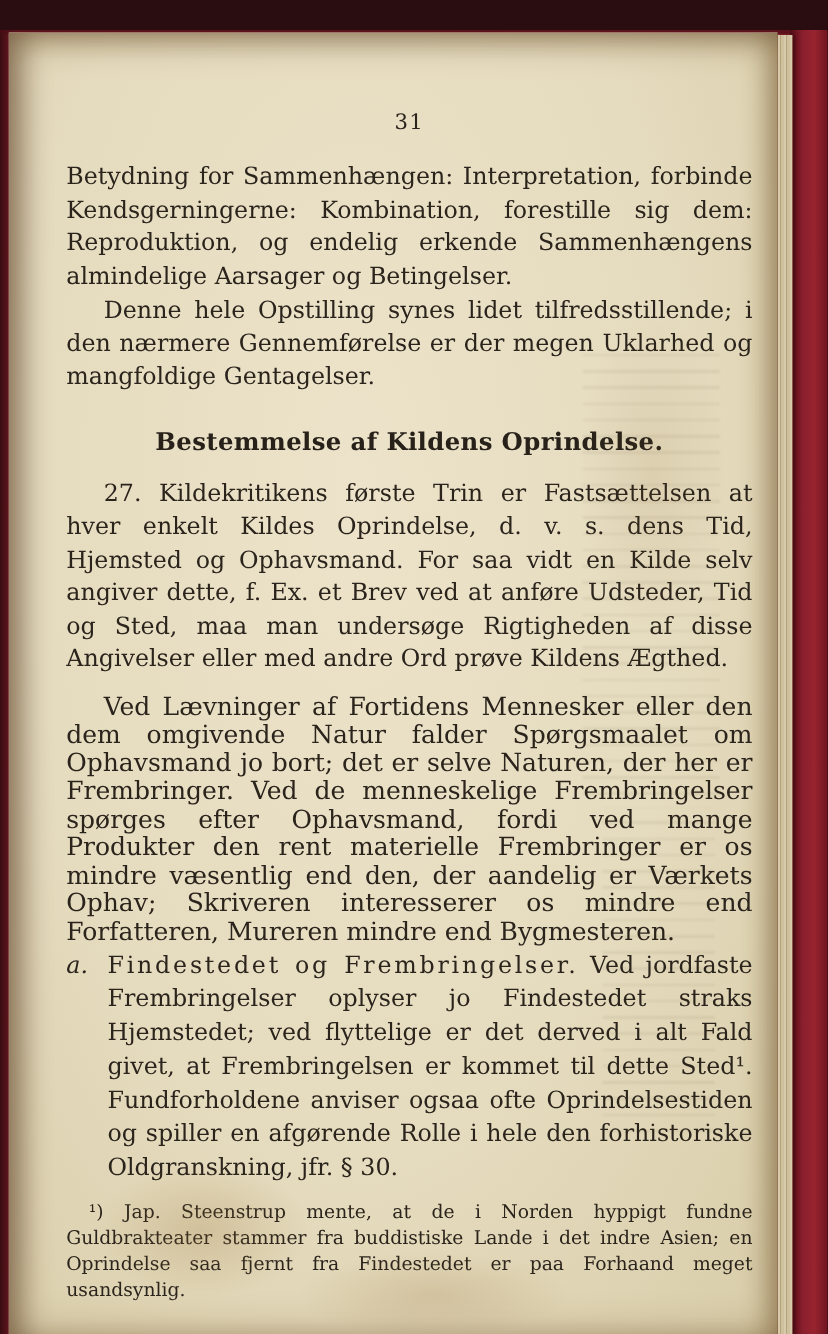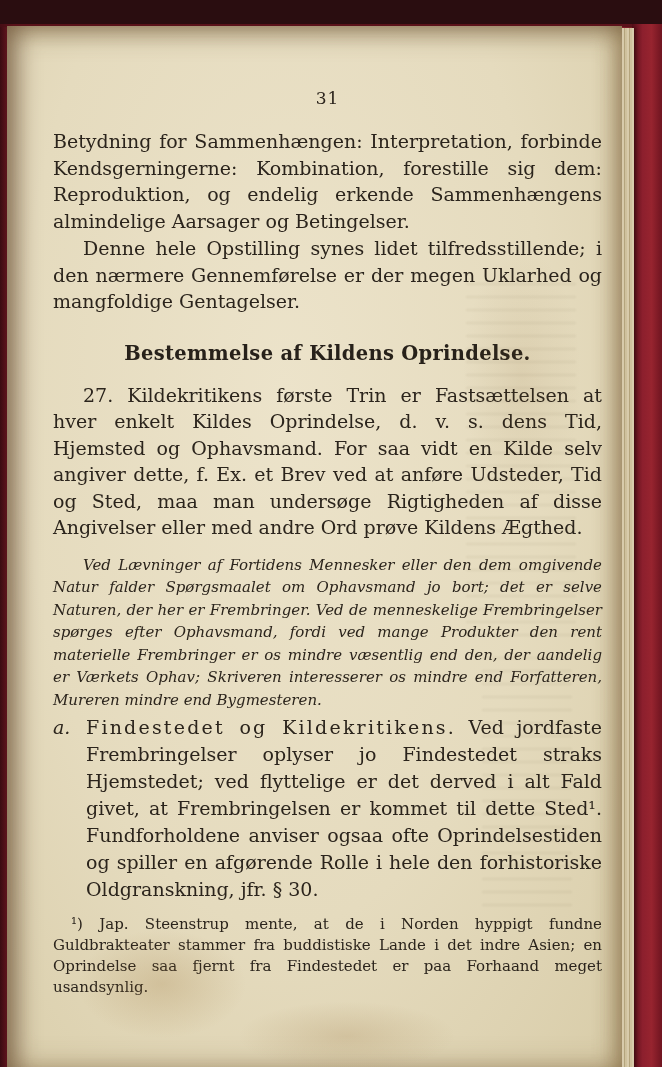--- a/index.html
+++ b/index.html
@@ -78,23 +78,22 @@
   .indent{text-indent:30px;}
   .heading{
     margin:27px 0 17px 0;
     text-align:center;
     font-weight:bold;
     font-size:19.5px;
     letter-spacing:.3px;
     color:#27211a;
   }
   .small{
-    font-size:15px;line-height:22.5px;
+    font-size:20px;line-height:22.5px;
     margin-top:13px;
-    font-style:italic;
   }
   .after-small{margin-top:13px;}
   .item{
     display:flex;
     margin-top:3px;
   }
   .item .marker{
     flex:none;width:33px;
     font-style:italic;
     font-size:19px;line-height:27px;
@@ -137,19 +136,19 @@
 
     <h2 class="heading">Bestemmelse af Kildens Oprindelse.</h2>
 
     <p class="body indent">27. Kildekritikens første Trin er Fastsættelsen at hver enkelt Kildes Oprindelse, d. v. s. dens Tid, Hjemsted og Ophavsmand.  For saa vidt en Kilde selv angiver dette, f. Ex. et Brev ved at anføre Udsteder, Tid og Sted, maa man undersøge Rigtigheden af disse Angivelser eller med andre Ord prøve Kildens Ægthed.</p>
 
     <p class="body small indent">Ved Lævninger af Fortidens Mennesker eller den dem omgivende Natur falder Spørgsmaalet om Ophavsmand jo bort; det er selve Naturen, der her er Frembringer.  Ved de menneskelige Frembringelser spørges efter Ophavsmand, fordi ved mange Produkter den rent materielle Frembringer er os mindre væsentlig end den, der aandelig er Værkets Ophav; Skriveren interesserer os mindre end Forfatteren, Mureren mindre end Bygmesteren.</p>
 
 
     <div class="item">
       <span class="marker">a.</span>
-      <p class="item-text"><span class="emphasis">Findestedet og Kildekritikens.</span>
+      <p class="item-text"><span class="emphasis">Findestedet og Frembringelser.</span>
         <span>Ved jordfaste Frembringelser oplyser jo Findestedet straks Hjemstedet; ved flyttelige er det derved i alt Fald givet, at Frembringelsen er kommet til dette Sted¹. Fundforholdene anviser ogsaa ofte Oprindelsestiden og spiller en afgørende Rolle i hele den forhistoriske Oldgranskning, jfr. § 30.</span></p>
     </div>
 
     <p class="footnote">¹) Jap. Steenstrup mente, at de i Norden hyppigt fundne Guldbrakteater stammer fra buddistiske Lande i det indre Asien; en Oprindelse saa fjernt fra Findestedet er paa Forhaand meget usandsynlig.</p>
   </div>
 </div>
 
 </body></html>

